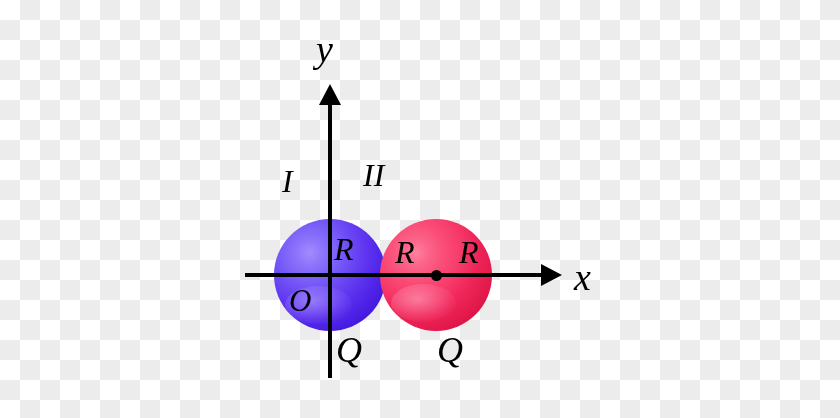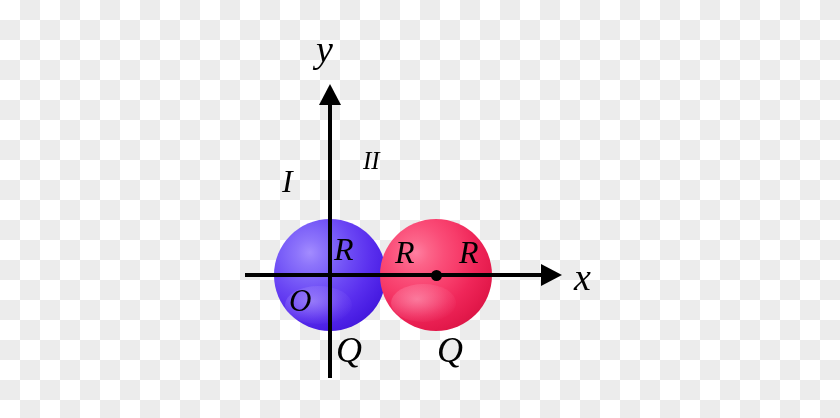--- a/index.html
+++ b/index.html
@@ -133,21 +133,21 @@
   <div class="center-dot" style="left:431px; top:270px; width:11px; height:11px;"></div>
 
   <span class="lbl" style="left:316px; top:30px; font-size:38px;">y</span>
 
   <span class="lbl" style="left:574px; top:258px; font-size:38px;">x</span>
 
   <span class="lbl" style="left:289px; top:285px; font-size:31px;">O</span>
 
   <span class="lbl" style="left:282px; top:165px; font-size:32px;">I</span>
 
-  <span class="lbl" style="left:363px; top:148px; font-size:25px;">II</span>
+  <span class="lbl" style="left:363px; top:159px; font-size:32px;">II</span>
 
   <span class="lbl" style="left:334px; top:233px; font-size:32px;">R</span>
 
   <span class="lbl" style="left:395px; top:236px; font-size:32px;">R</span>
 
   <span class="lbl" style="left:459px; top:236px; font-size:32px;">R</span>
 
   <span class="lbl" style="left:336px; top:332px; font-size:36px;">Q</span>
 
   <span class="lbl" style="left:437px; top:332px; font-size:36px;">Q</span>

